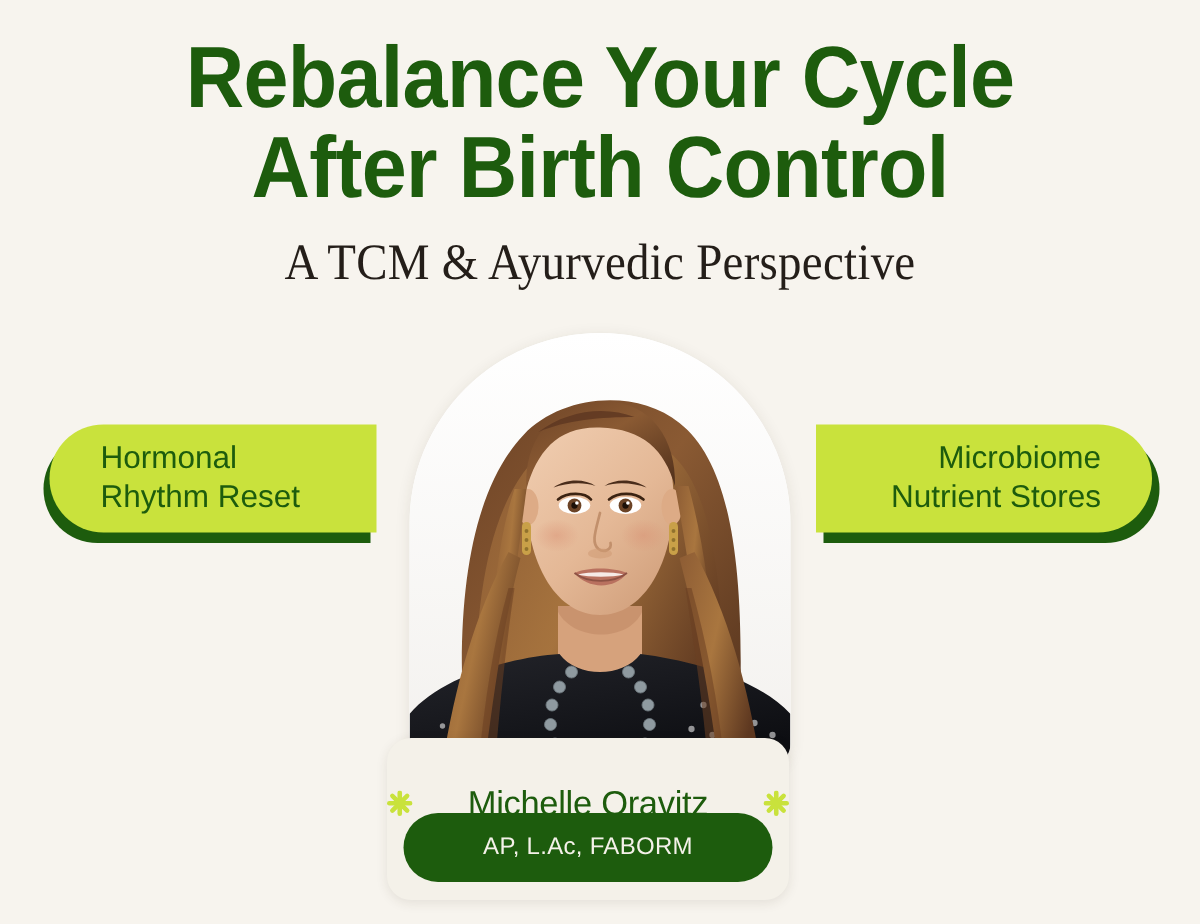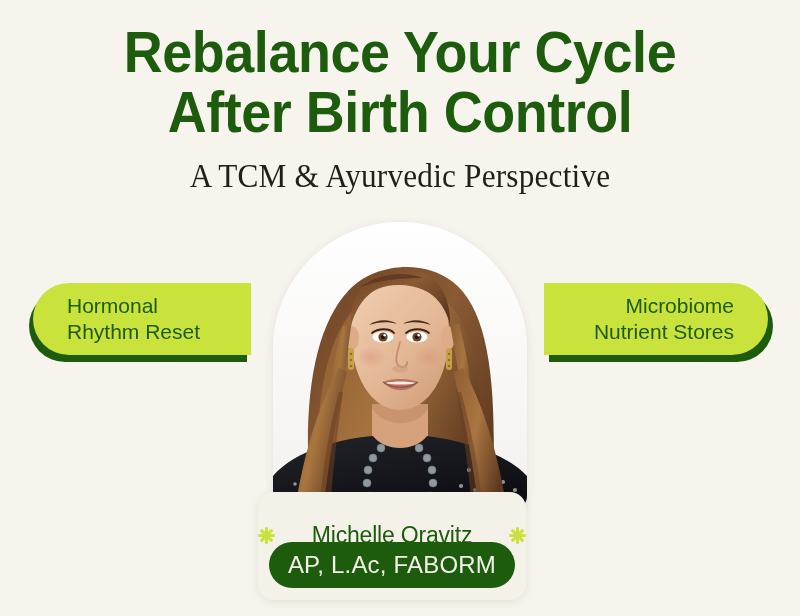--- a/index.html
+++ b/index.html
@@ -104,21 +104,21 @@
     margin-top:20px;
   }
   .spark{display:inline-block;width:17px;height:17px;flex:0 0 17px;}
   .spark svg{display:block;width:17px;height:17px;}
   .credpill{
     position:absolute;left:11px;top:50px;width:246px;height:46px;
     background:#1d5c0d;
     border-radius:23px;
     display:flex;align-items:center;justify-content:center;
     color:#f4f1e9;
-    font-size:24px;
+    font-size:16px;
     font-weight:400;
     letter-spacing:0.2px;
   }
 </style>
 </head>
 <body>
 
 <div class="stage">
 
   <div class="title">Rebalance Your Cycle

